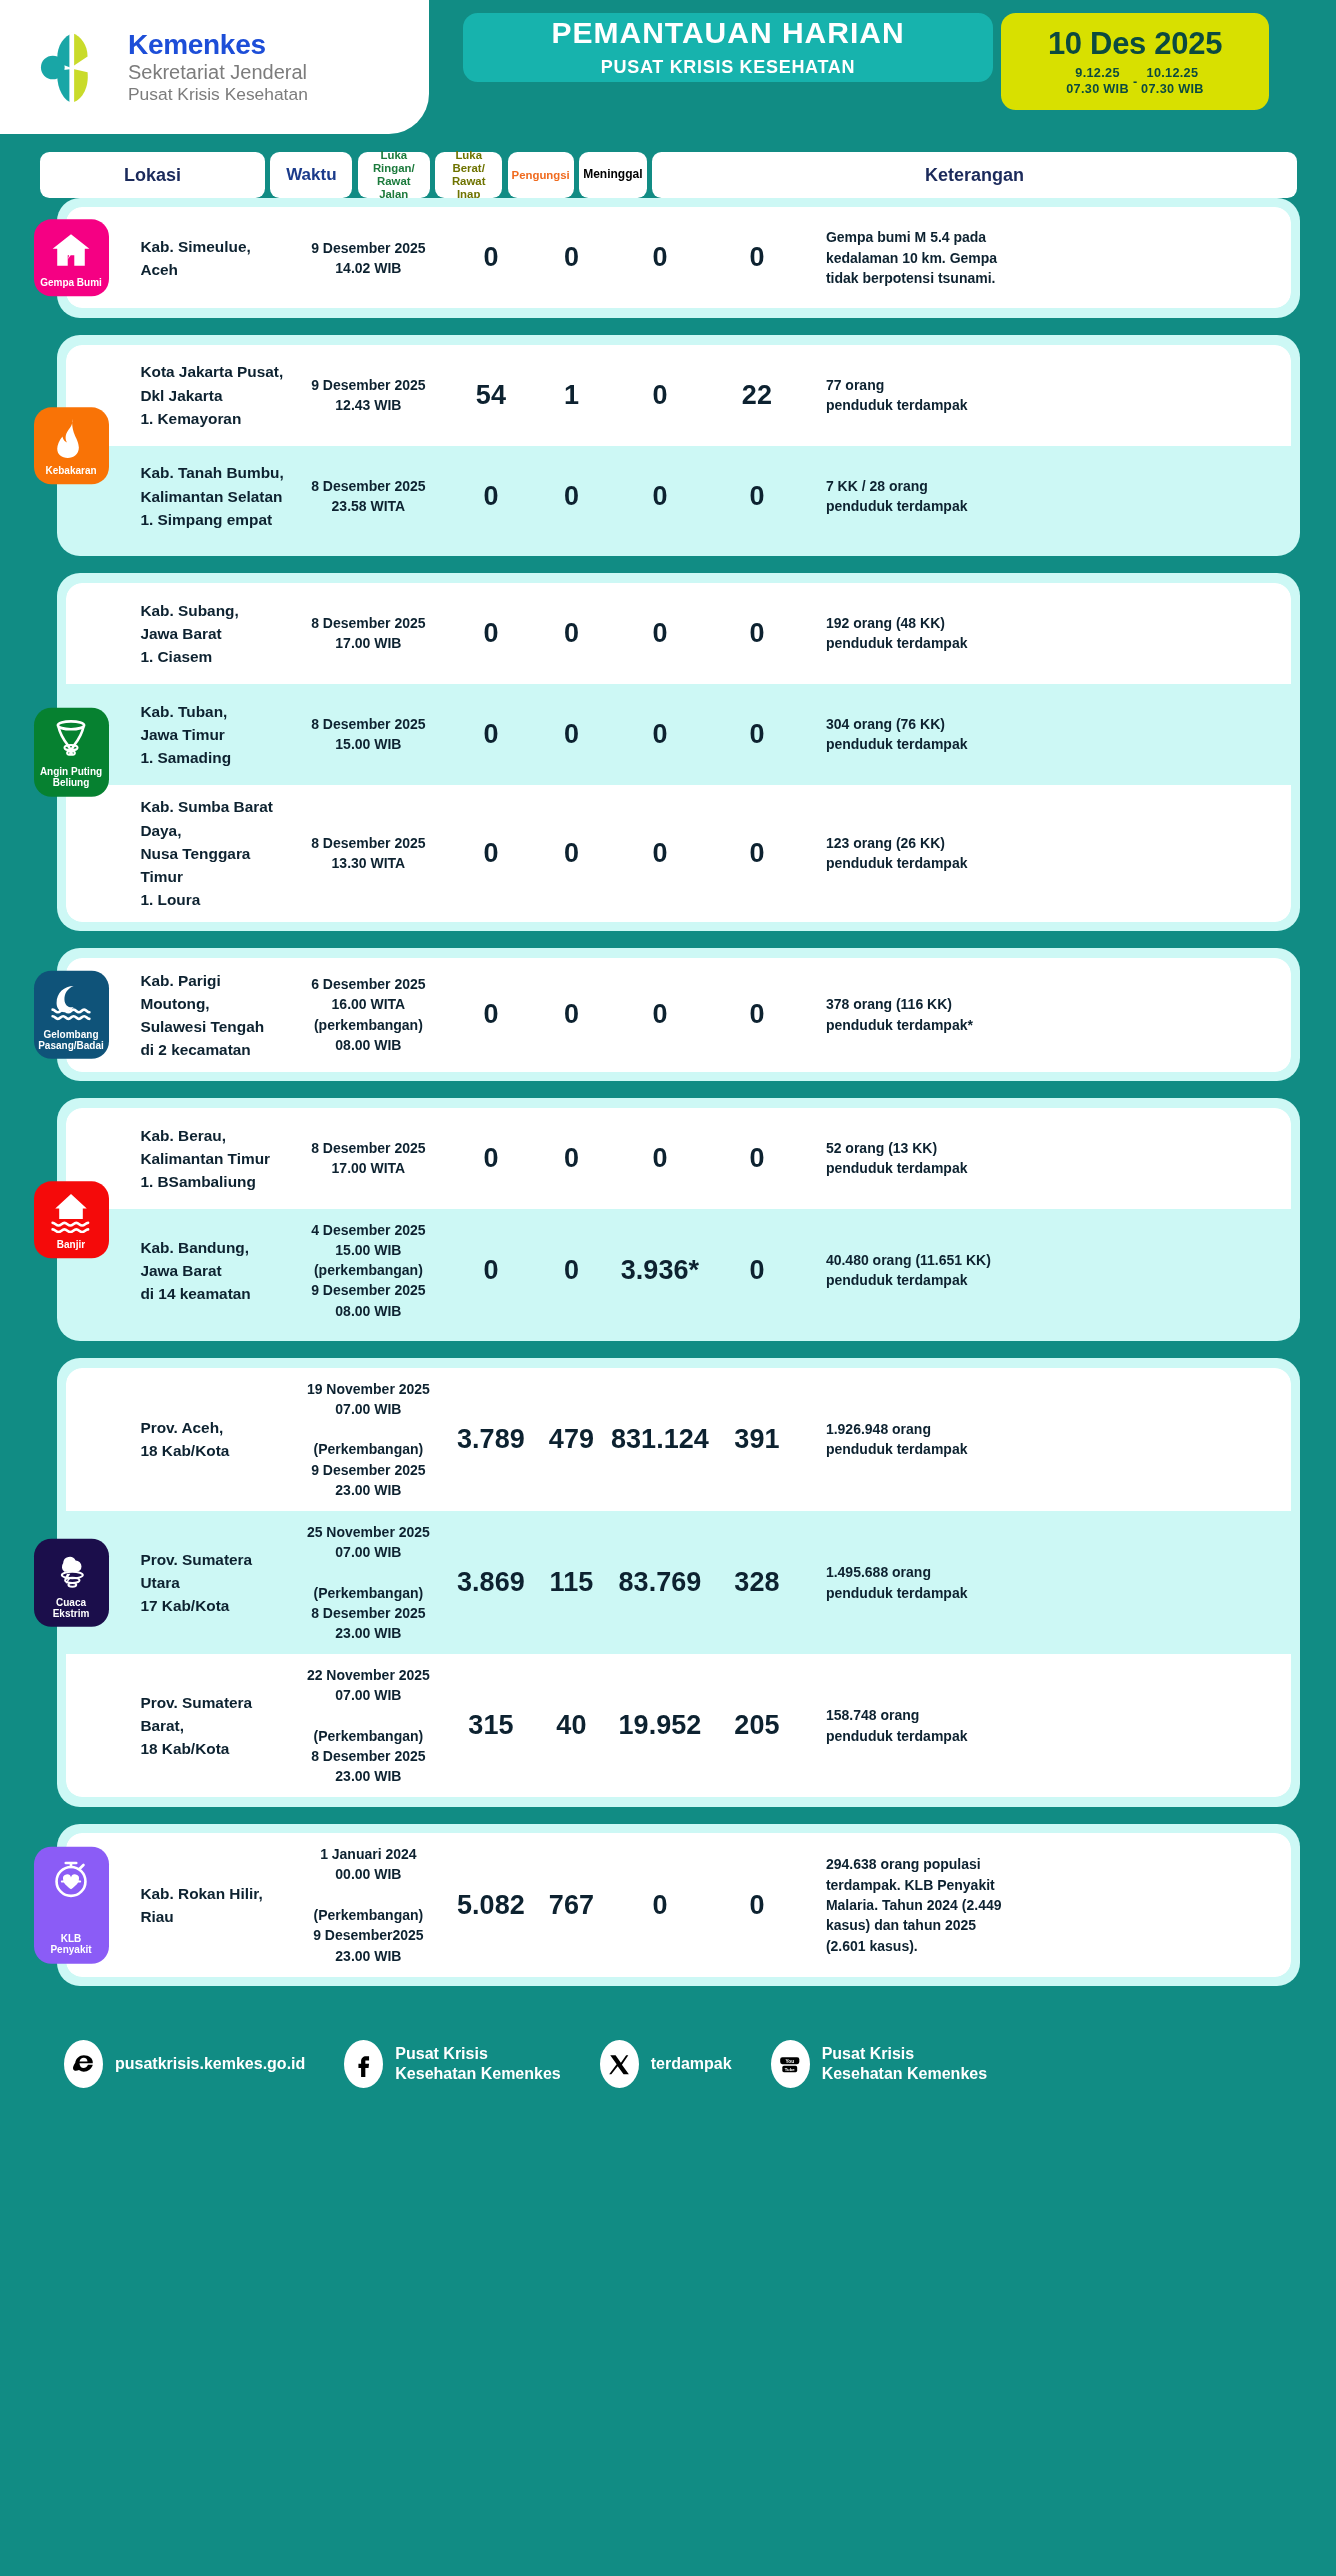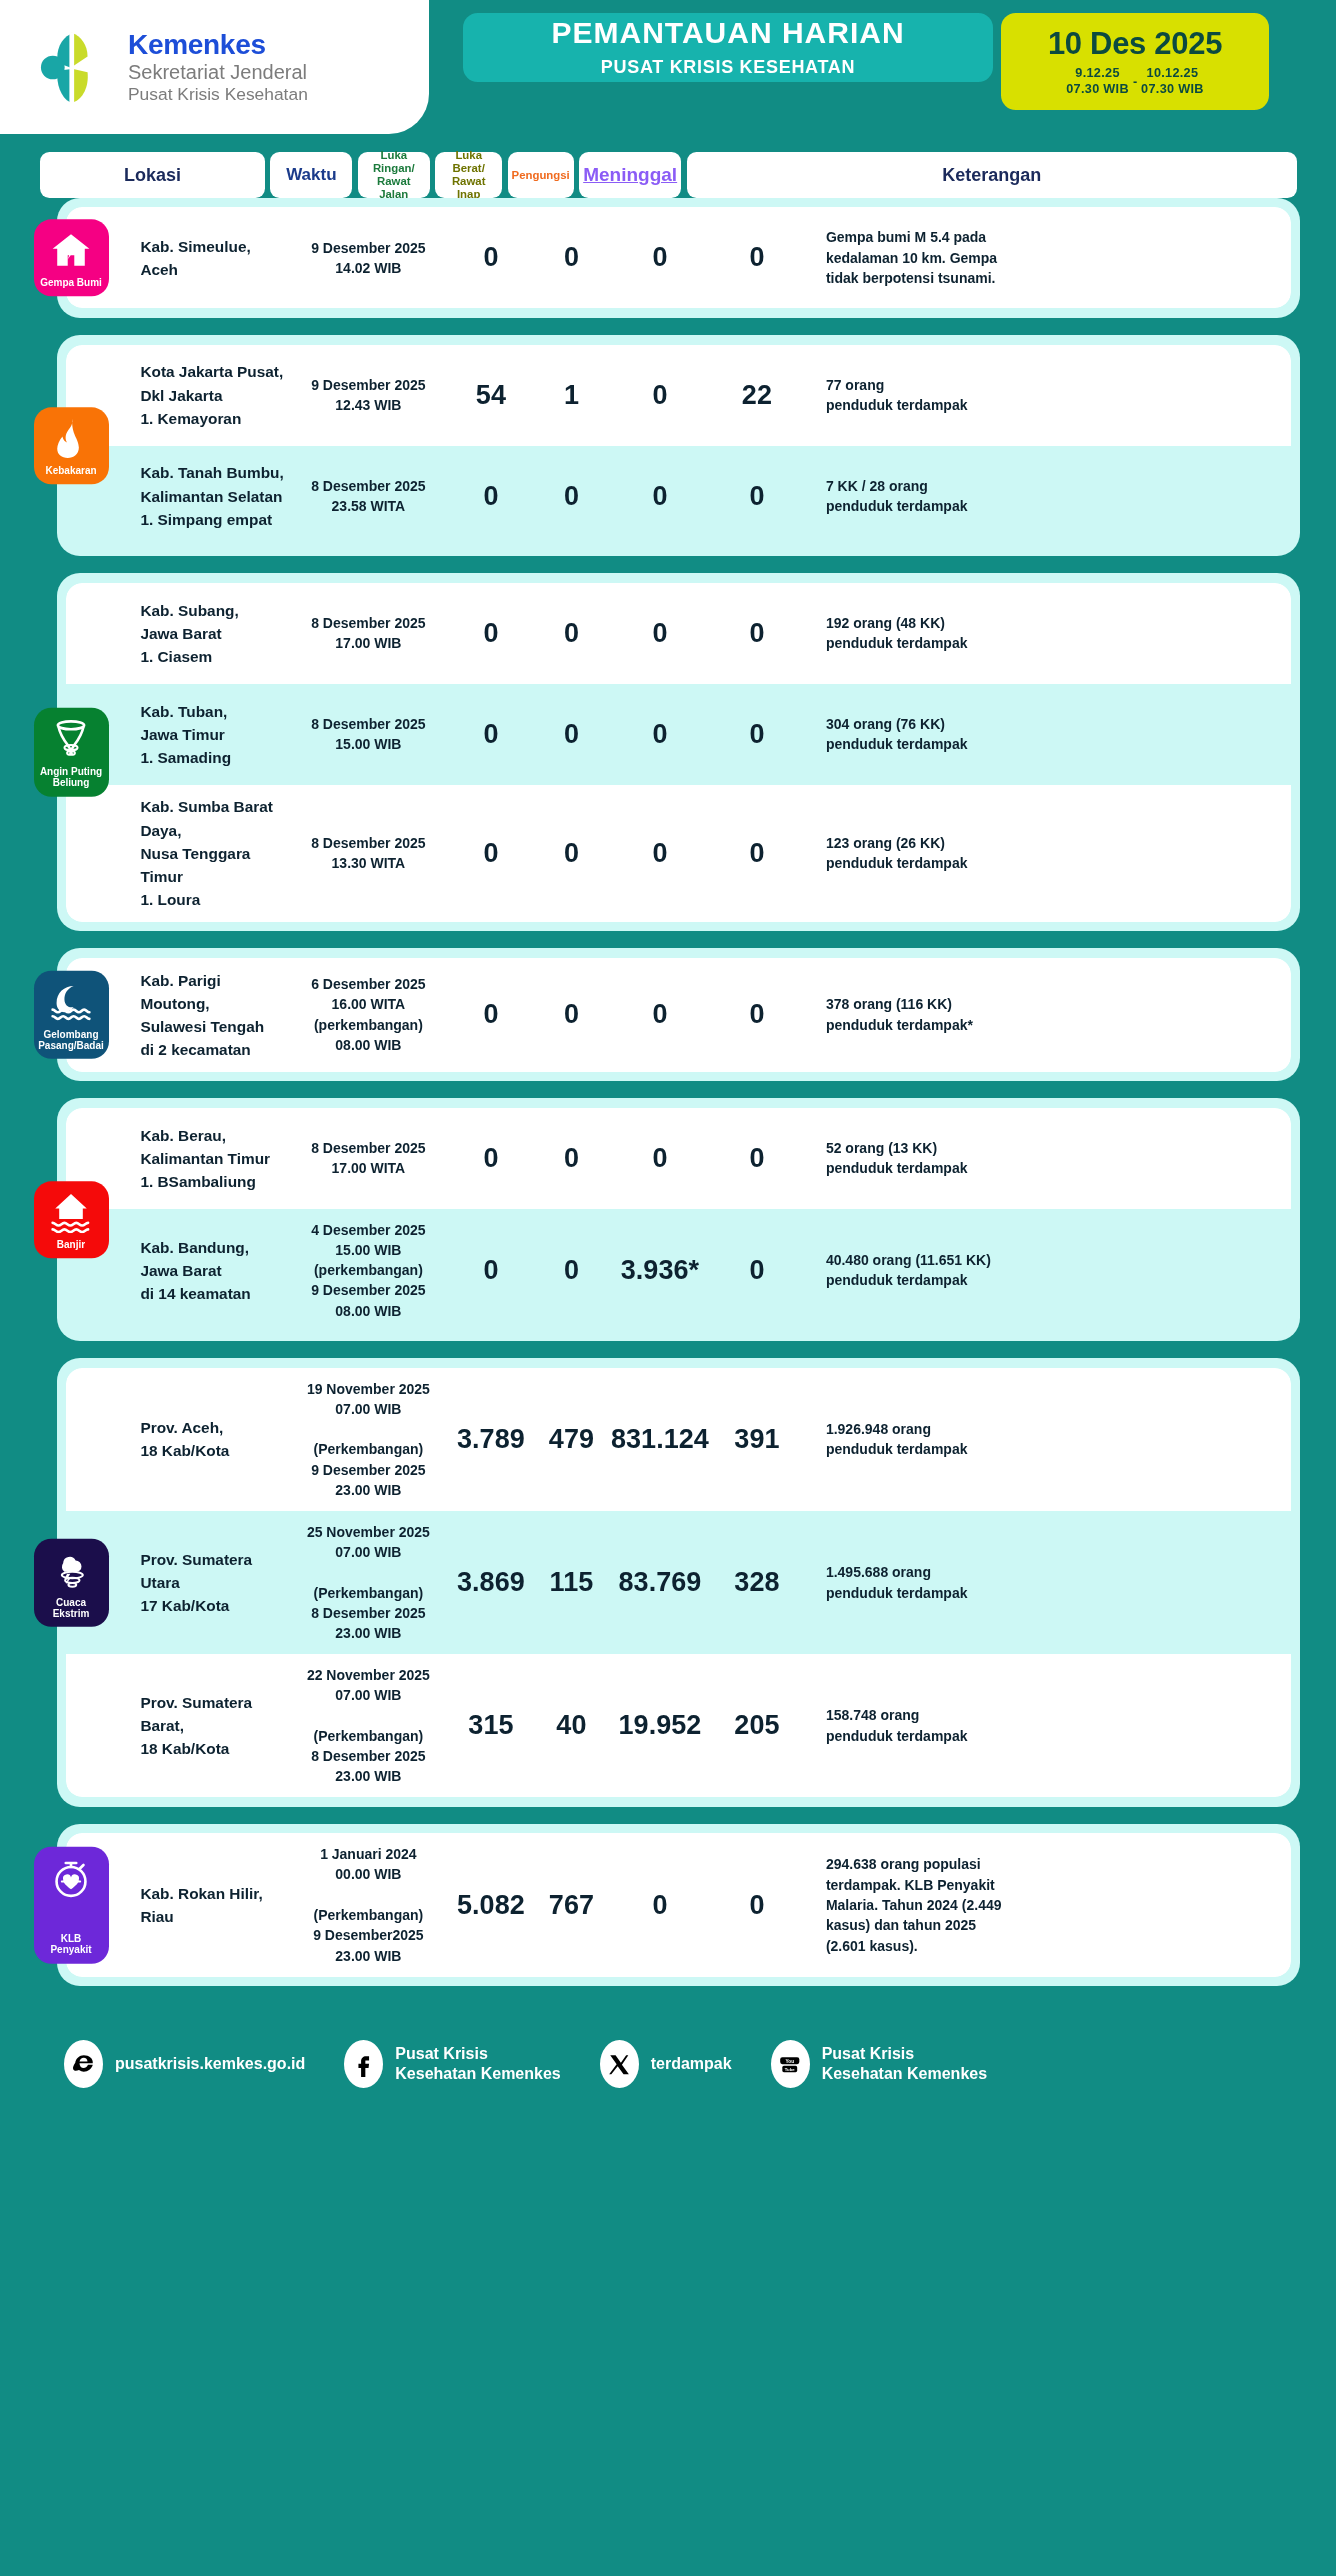--- a/index.html
+++ b/index.html
@@ -61,21 +61,21 @@
     background: #FFFFFF; border-radius: 9.4px;
     display: flex; align-items: center; justify-content: center;
     text-align: center; font-weight: bold; line-height: 1.12;
     padding: 2.7px 4px;
   }
   .ch-lokasi   { flex: 0 0 225px; font-size: 18px; color: #1B2A5B; }
   .ch-waktu    { flex: 0 0 82px; font-size: 17px; color: #1B3B8B; }
   .ch-ringan   { flex: 0 0 72px; font-size: 11.4px; color: #1B7A3C; }
   .ch-berat    { flex: 0 0 67px; font-size: 11.4px; color: #6E7300; }
   .ch-pengungsi{ flex: 0 0 59px;  font-size: 11.4px; color: #F06A1E; }
-  .ch-meninggal{ flex: 0 0 66px;  font-size: 19px; color: #8b5cf6; text-decoration: underline; }
+  .ch-meninggal{ flex: 0 0 66px;  font-size: 12px; color: #000000; }
   .ch-ket      { flex: 1 1 auto;  font-size: 18px; color: #1B2A5B; }
 
   
   .section {
     position: relative;
     margin: 0 37px 17.4px 57px;
     background: #CDF8F5;
     border-radius: 23px;
     padding: 9.4px;
   }
@@ -432,21 +432,21 @@
             <div class="c-num c-n1 gap">315</div>
             <div class="c-num c-n2 gap">40</div>
             <div class="c-num c-n3 gap">19.952</div>
             <div class="c-num c-n4 gap">205</div>
             <div class="c-ket gap">158.748 orang
 penduduk terdampak</div>
           </div>
         </div>
       </div>
       <div class="section">
-        <div class="badge" style="background: #6d28d9; gap: 28px;">
+        <div class="badge" style="background: #8b5cf6; gap: 28px;">
           <span>
             <svg viewBox="0 0 64 64" fill="none" stroke="#fff" stroke-width="4">
               <circle cx="32" cy="36" r="22"></circle>
               <path d="M24 8h16M32 8v6" stroke-linecap="round"></path>
               <path d="M46 16l5-5" stroke-linecap="round"></path>
               <path d="M32 48c-8-6-12-10-12-15a6 6 0 0 1 12-3 6 6 0 0 1 12 3c0 5-4 9-12 15z" fill="#fff" stroke="none"></path>
               <path d="M18 36h8l3-6 4 12 3-6h10" stroke="#fff" stroke-width="3" stroke-linecap="round" stroke-linejoin="round"></path>
             </svg>
           </span>
           <div class="badge-label gap">KLB

